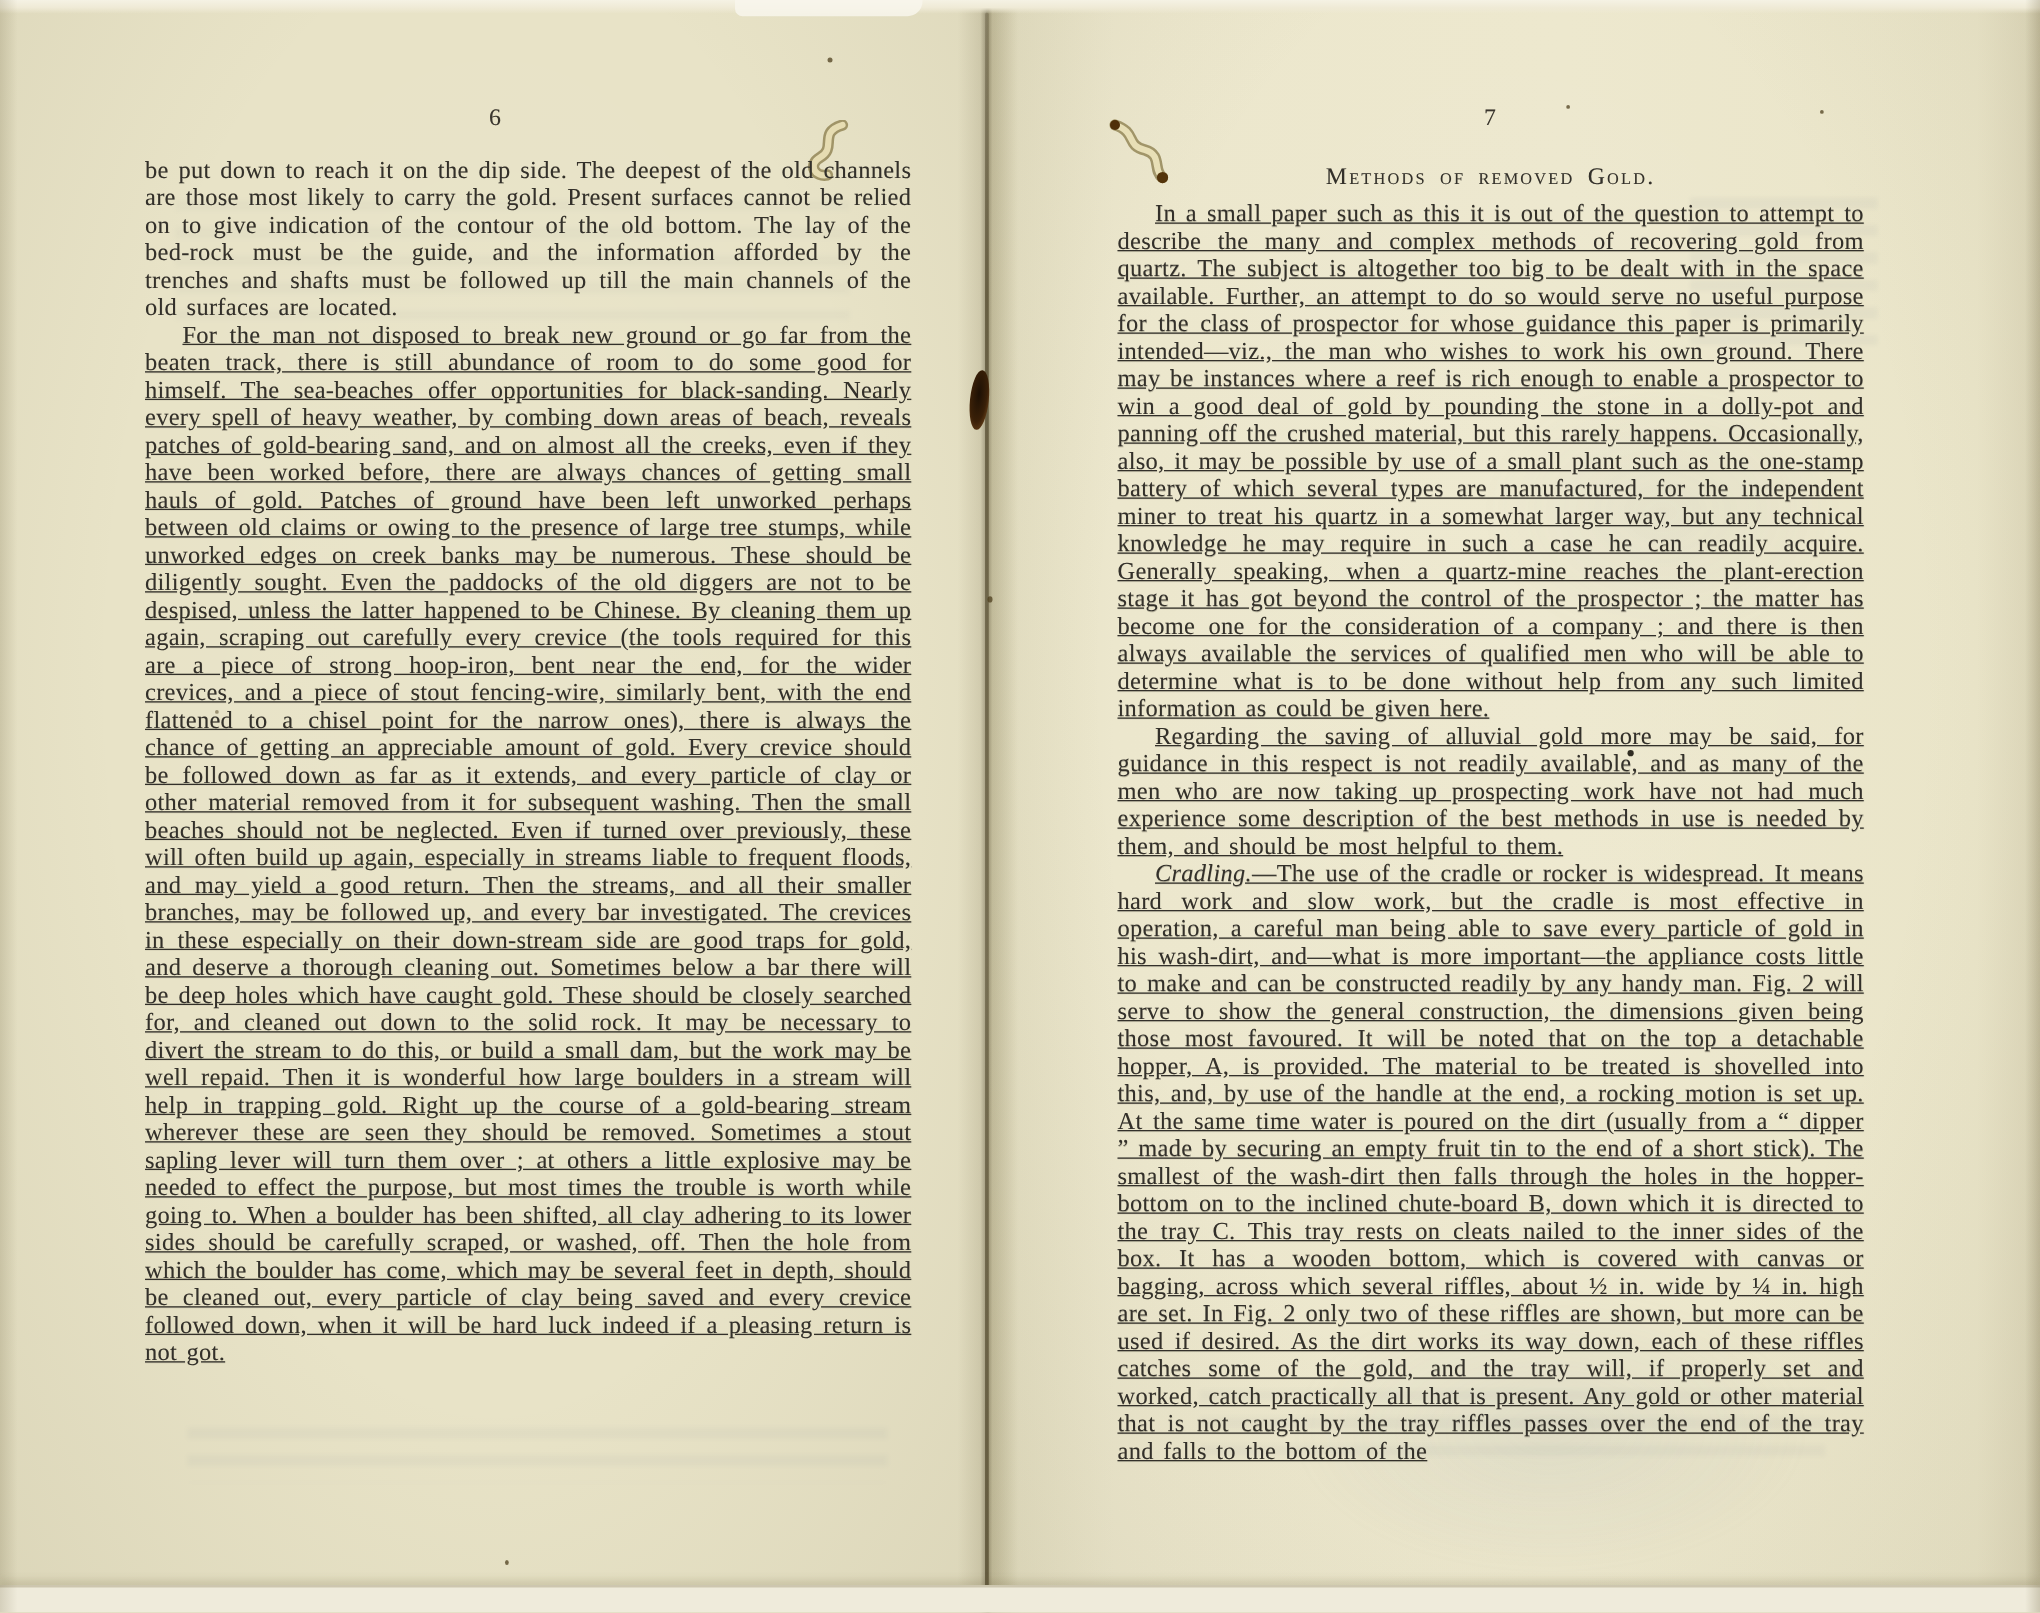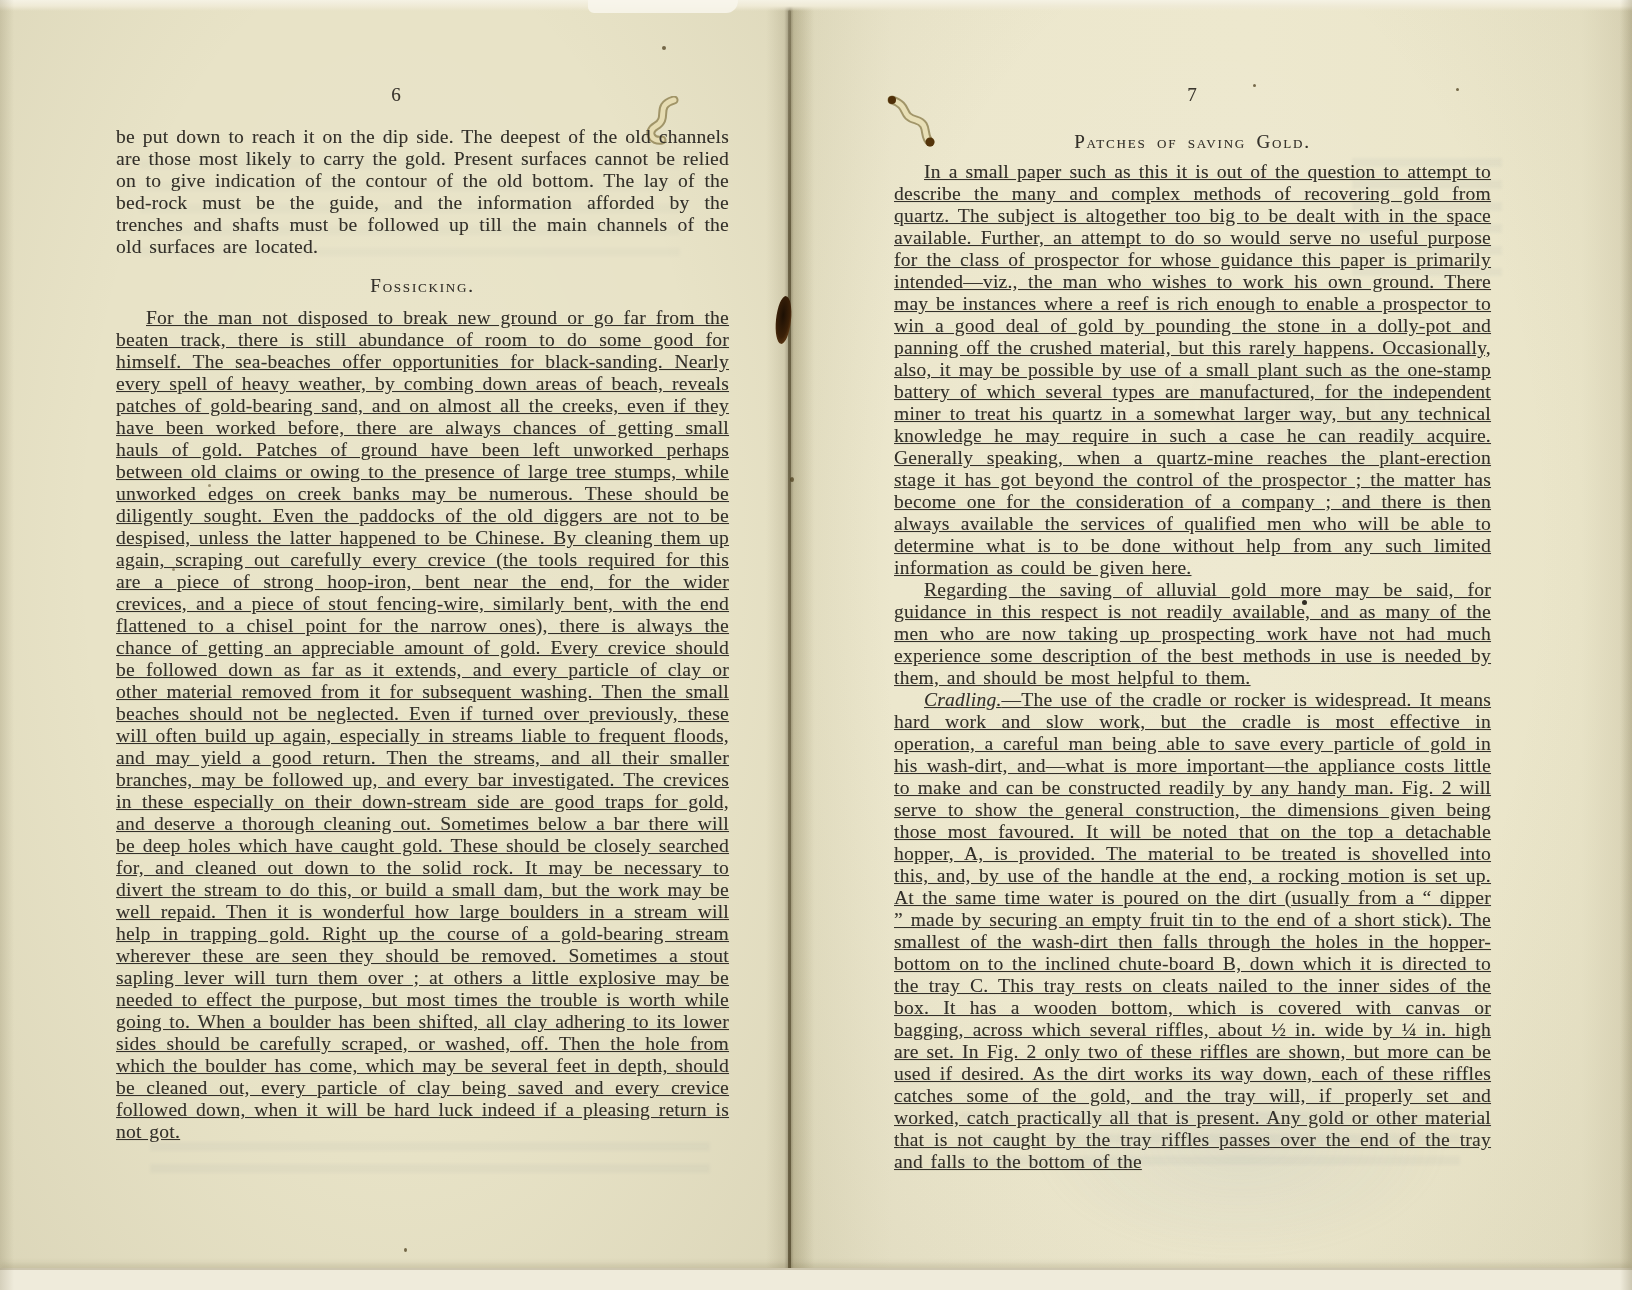--- a/index.html
+++ b/index.html
@@ -125,24 +125,23 @@
   <div class="speck" style="left:208px;top:484px;width:3px;height:3px;opacity:.5;"></div>
   <div class="speck" style="left:172px;top:568px;width:3px;height:3px;opacity:.5;"></div>
   <div class="speck" style="left:404px;top:1248px;width:3px;height:4px;"></div>
   <div class="speck" style="left:1302px;top:600px;width:5px;height:5px;background:#1c1810;opacity:.9;"></div>
 
   <div class="page-number page-number-left">6</div>
   <div class="page-number page-number-right">7</div>
 
   <div class="text-col text-col-left">
     <p class="para">be put down to reach it on the dip side. The deepest of the old channels are those most likely to carry the gold. Present surfaces cannot be relied on to give indication of the contour of the old bottom. The lay of the bed-rock must be the guide, and the information afforded by the trenches and shafts must be followed up till the main channels of the old surfaces are located.</p>
-    <h2 class="section-heading">Fossicking.</h2>
     <p class="para indent">For the man not disposed to break new ground or go far from the beaten track, there is still abundance of room to do some good for himself. The sea-beaches offer opportunities for black-sanding. Nearly every spell of heavy weather, by combing down areas of beach, reveals patches of gold-bearing sand, and on almost all the creeks, even if they have been worked before, there are always chances of getting small hauls of gold. Patches of ground have been left unworked perhaps between old claims or owing to the presence of large tree stumps, while unworked edges on creek banks may be numerous. These should be diligently sought. Even the paddocks of the old diggers are not to be despised, unless the latter happened to be Chinese. By cleaning them up again, scraping out carefully every crevice (the tools required for this are a piece of strong hoop-iron, bent near the end, for the wider crevices, and a piece of stout fencing-wire, similarly bent, with the end flattened to a chisel point for the narrow ones), there is always the chance of getting an appreciable amount of gold. Every crevice should be followed down as far as it extends, and every particle of clay or other material removed from it for subsequent washing. Then the small beaches should not be neglected. Even if turned over previously, these will often build up again, especially in streams liable to frequent floods, and may yield a good return. Then the streams, and all their smaller branches, may be followed up, and every bar investigated. The crevices in these especially on their down-stream side are good traps for gold, and deserve a thorough cleaning out. Sometimes below a bar there will be deep holes which have caught gold. These should be closely searched for, and cleaned out down to the solid rock. It may be necessary to divert the stream to do this, or build a small dam, but the work may be well repaid. Then it is wonderful how large boulders in a stream will help in trapping gold. Right up the course of a gold-bearing stream wherever these are seen they should be removed. Sometimes a stout sapling lever will turn them over ; at others a little explosive may be needed to effect the purpose, but most times the trouble is worth while going to. When a boulder has been shifted, all clay adhering to its lower sides should be carefully scraped, or washed, off. Then the hole from which the boulder has come, which may be several feet in depth, should be cleaned out, every particle of clay being saved and every crevice followed down, when it will be hard luck indeed if a pleasing return is not got.</p>
   </div>
 
   <div class="text-col text-col-right">
-    <h2 class="section-heading">Patches of saving Gold.</h2>
+    <h2 class="section-heading">Methods of removed Gold.</h2>
     <p class="para indent">In a small paper such as this it is out of the question to attempt to describe the many and complex methods of recovering gold from quartz. The subject is altogether too big to be dealt with in the space available. Further, an attempt to do so would serve no useful purpose for the class of prospector for whose guidance this paper is primarily intended—viz., the man who wishes to work his own ground. There may be instances where a reef is rich enough to enable a prospector to win a good deal of gold by pounding the stone in a dolly-pot and panning off the crushed material, but this rarely happens. Occasionally, also, it may be possible by use of a small plant such as the one-stamp battery of which several types are manufactured, for the independent miner to treat his quartz in a somewhat larger way, but any technical knowledge he may require in such a case he can readily acquire. Generally speaking, when a quartz-mine reaches the plant-erection stage it has got beyond the control of the prospector ; the matter has become one for the consideration of a company ; and there is then always available the services of qualified men who will be able to determine what is to be done without help from any such limited information as could be given here.</p>
     <p class="para indent">Regarding the saving of alluvial gold more may be said, for guidance in this respect is not readily available, and as many of the men who are now taking up prospecting work have not had much experience some description of the best methods in use is needed by them, and should be most helpful to them.</p>
     <p class="para indent"><span class="lead-italic">Cradling.</span><span>—The use of the cradle or rocker is widespread. It means hard work and slow work, but the cradle is most effective in operation, a careful man being able to save every particle of gold in his wash-dirt, and—what is more important—the appliance costs little to make and can be constructed readily by any handy man. Fig. 2 will serve to show the general construction, the dimensions given being those most favoured. It will be noted that on the top a detachable hopper, A, is provided. The material to be treated is shovelled into this, and, by use of the handle at the end, a rocking motion is set up. At the same time water is poured on the dirt (usually from a “ dipper ” made by securing an empty fruit tin to the end of a short stick). The smallest of the wash-dirt then falls through the holes in the hopper-bottom on to the inclined chute-board B, down which it is directed to the tray C. This tray rests on cleats nailed to the inner sides of the box. It has a wooden bottom, which is covered with canvas or bagging, across which several riffles, about ½ in. wide by ¼ in. high are set. In Fig. 2 only two of these riffles are shown, but more can be used if desired. As the dirt works its way down, each of these riffles catches some of the gold, and the tray will, if properly set and worked, catch practically all that is present. Any gold or other material that is not caught by the tray riffles passes over the end of the tray and falls to the bottom of the</span></p>
   </div>
 
 </div>
 
 </body></html>

